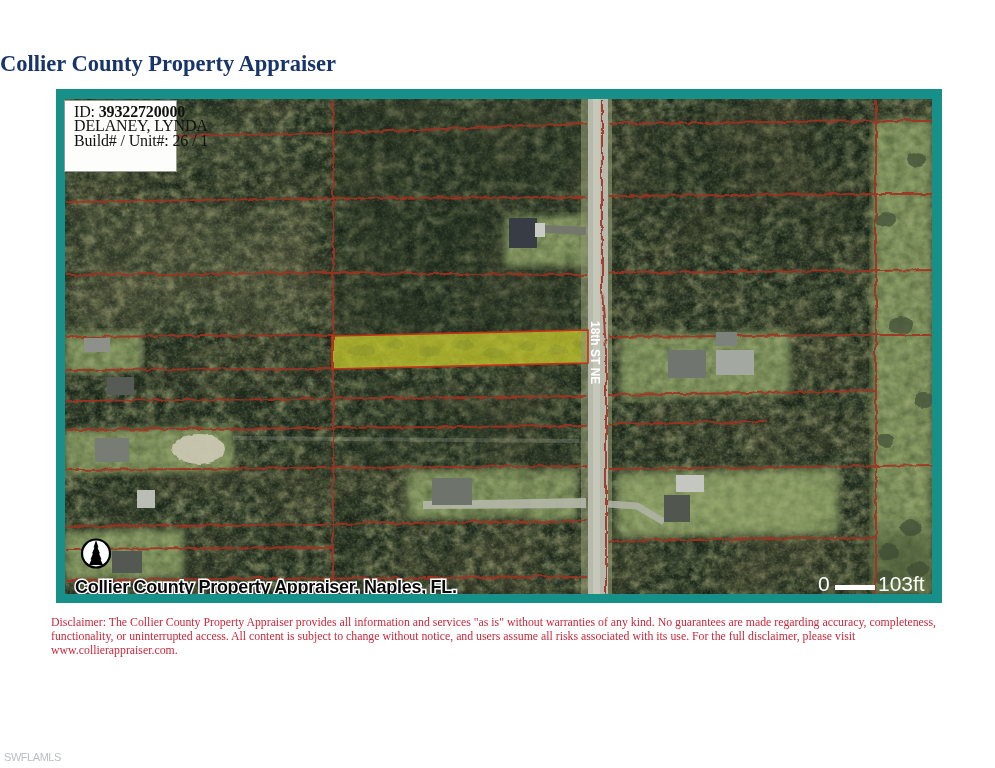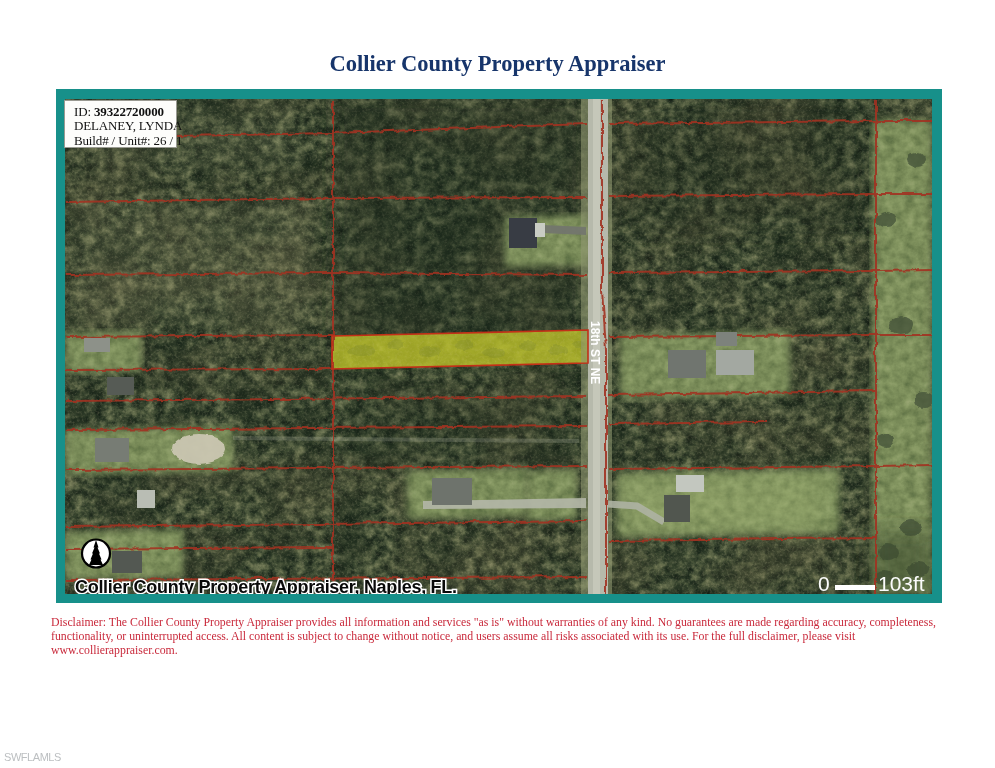--- a/index.html
+++ b/index.html
@@ -1,25 +1,25 @@
 <!DOCTYPE html>
 <html><head>
 <meta charset="utf-8">
 <style>
   html,body{margin:0;padding:0;}
   body{width:995px;height:768px;background:#ffffff;position:relative;overflow:hidden;
        font-family:"Liberation Sans",sans-serif;}
-  .title{position:absolute;left:0;top:51px;width:995px;text-align:center;
+  .title{position:absolute;left:0;top:51px;width:995px;
          font-family:"Liberation Serif",serif;font-weight:bold;font-size:22.5px;
          color:#17356b;}
   .mapframe{position:absolute;left:56px;top:89px;width:886px;height:514px;background:#17908a;}
   .aerial{position:absolute;left:9px;top:10px;width:867px;height:495px;}
-  .infobox{position:absolute;left:64px;top:100px;width:113px;height:48px;background:#fdfdfb;
+  .infobox{position:absolute;left:64px;top:100px;width:113px;height:72px;background:#fdfdfb;
            border:1px solid #9a9a92;box-sizing:border-box;
-           font-family:"Liberation Serif",serif;font-size:13px;color:#111;
+           font-family:"Liberation Serif",serif;font-size:16px;color:#111;
            padding:4px 0 0 9px;line-height:14.3px;white-space:nowrap;letter-spacing:-0.15px;}
   .disclaimer{position:absolute;left:51px;top:615px;width:940px;
               font-family:Liberation Serif, serif;font-size:11.8px;line-height:14px;
               color:#c9293b;white-space:nowrap;}
   .watermark{position:absolute;left:4px;top:751px;font-size:11px;color:#bcbfc1;letter-spacing:-0.45px;}
 </style>
 </head>
 <body>
 
 <div class="title">Collier County Property Appraiser</div>

